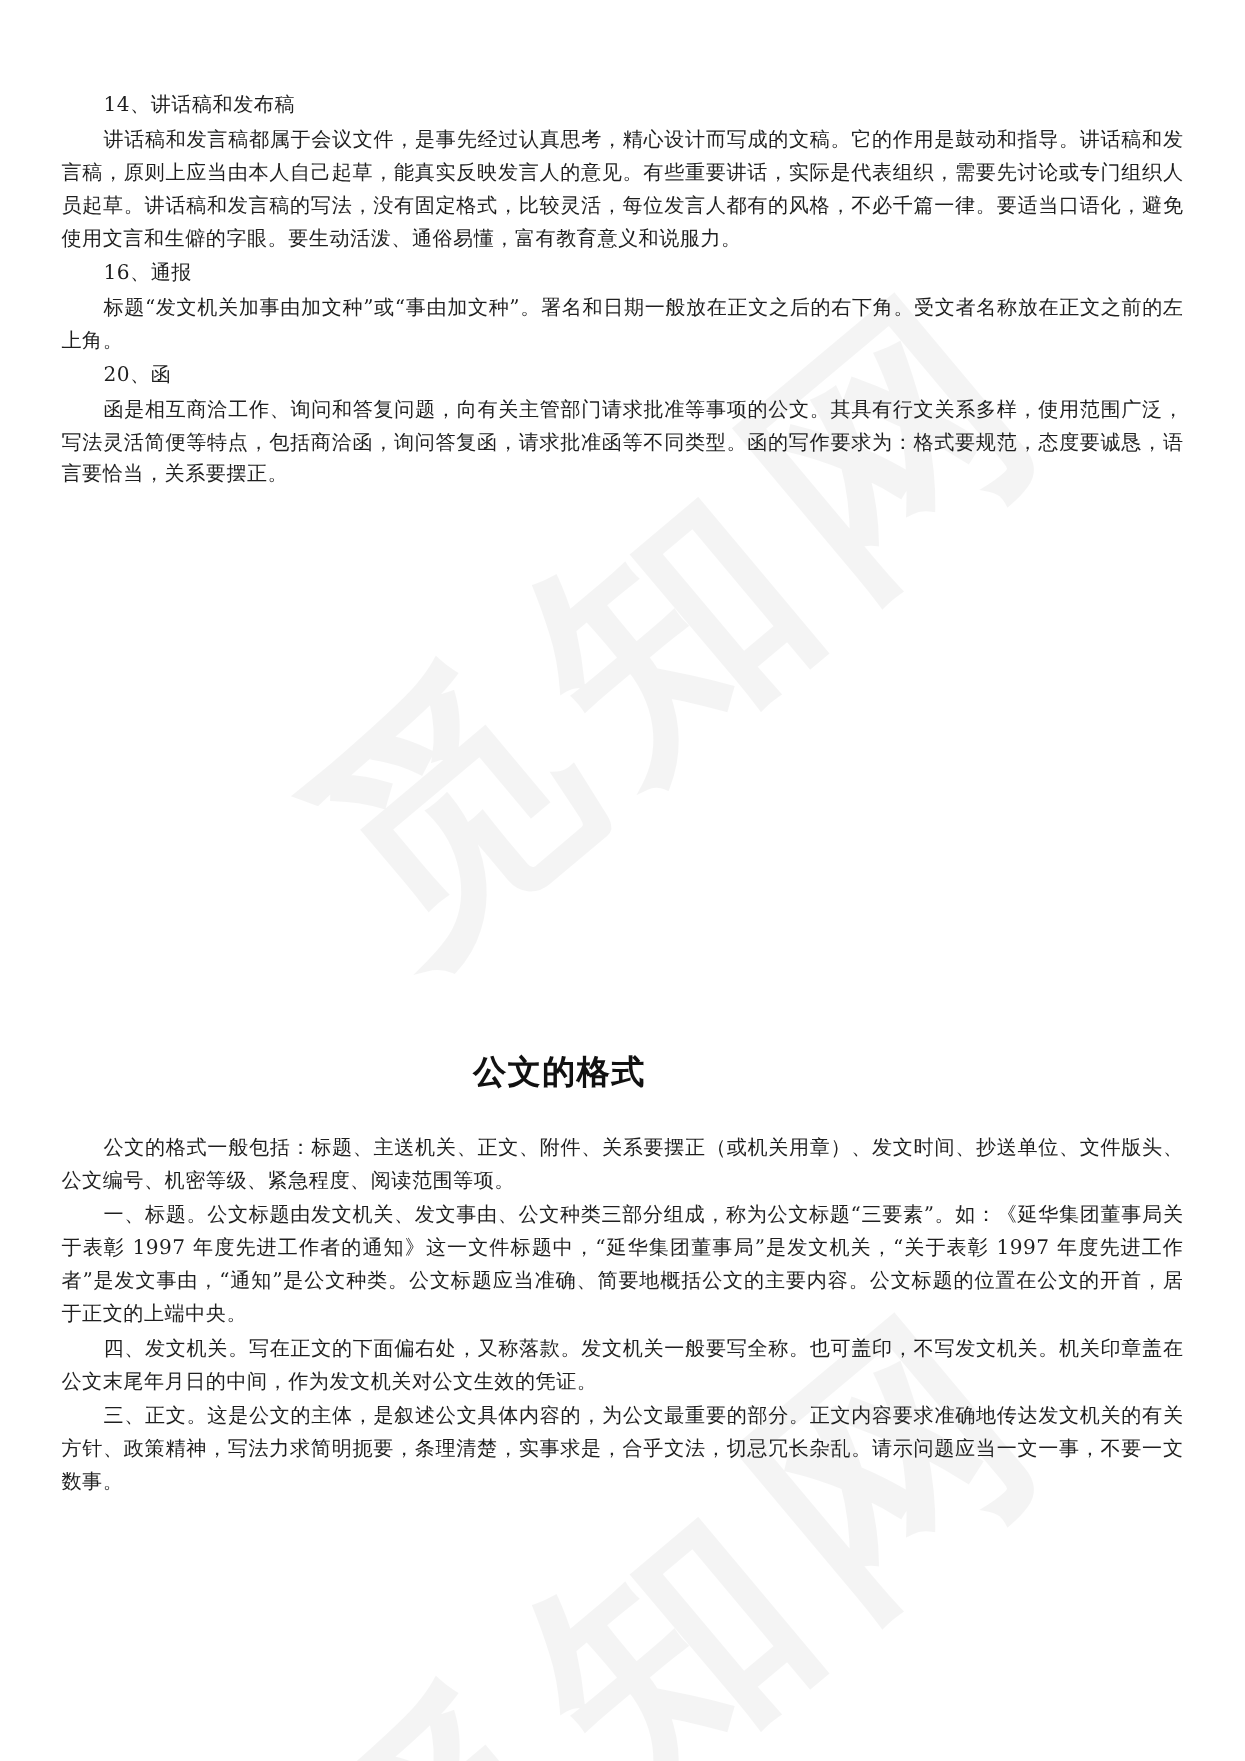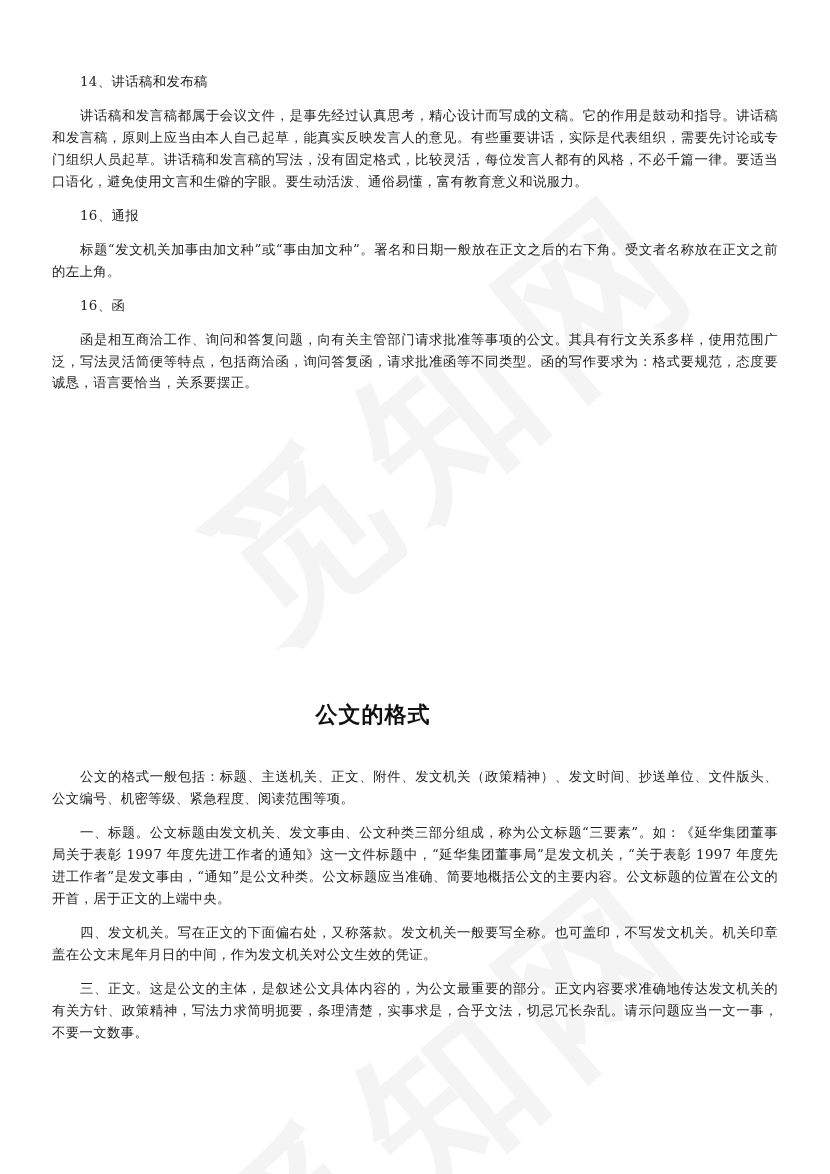--- a/index.html
+++ b/index.html
@@ -4,21 +4,21 @@
 <style>
   html, body { margin: 0; padding: 0; background: #ffffff; }
   body { width: 830px; height: 1174px; position: relative; overflow: hidden; }
   .page { position: absolute; left: 0; top: 0; width: 830px; height: 1174px; background: #fff; }
   .block {
     position: absolute; left: 40px; width: 750px;
     font-family: "DejaVu Serif", "Liberation Serif", serif;
     font-size: 13.4px; line-height: 21.96px; color: #1f1f1f;
     text-align: justify; letter-spacing: 0.35px;
   }
-  .block p { margin: 12px; text-indent: 28px; }
+  .block p { margin: 1px; text-indent: 28px; }
   .block p.head { text-indent: 28px; }
   #block1 { top: 59px; }
   #block2 { top: 754px; }
   .title {
     position: absolute; left: 0; width: 746px; top: 700px; text-align: center;
     font-family: "DejaVu Sans", "Liberation Sans", sans-serif;
     font-size: 22px; font-weight: bold; color: #111; letter-spacing: 1px;
   }
   .wm {
     position: absolute; font-family: "DejaVu Sans", sans-serif; font-weight: bold;
@@ -32,26 +32,26 @@
 <div class="page">
 
   <div class="wm" style="left:170px; top:300px;">觅知网</div>
   <div class="wm" style="left:170px; top:980px;">觅知网</div>
 
   <div class="block" id="block1">
     <p class="head">14、讲话稿和发布稿</p>
     <p>讲话稿和发言稿都属于会议文件，是事先经过认真思考，精心设计而写成的文稿。它的作用是鼓动和指导。讲话稿和发言稿，原则上应当由本人自己起草，能真实反映发言人的意见。有些重要讲话，实际是代表组织，需要先讨论或专门组织人员起草。讲话稿和发言稿的写法，没有固定格式，比较灵活，每位发言人都有的风格，不必千篇一律。要适当口语化，避免使用文言和生僻的字眼。要生动活泼、通俗易懂，富有教育意义和说服力。</p>
     <p class="head">16、通报</p>
     <p>标题“发文机关加事由加文种”或“事由加文种”。署名和日期一般放在正文之后的右下角。受文者名称放在正文之前的左上角。</p>
-    <p class="head">16、函</p>
+    <p class="head">20、函</p>
     <p>函是相互商洽工作、询问和答复问题，向有关主管部门请求批准等事项的公文。其具有行文关系多样，使用范围广泛，写法灵活简便等特点，包括商洽函，询问答复函，请求批准函等不同类型。函的写作要求为：格式要规范，态度要诚恳，语言要恰当，关系要摆正。</p>
   </div>
 
   <div class="title">公文的格式</div>
 
   <div class="block" id="block2">
-    <p>公文的格式一般包括：标题、主送机关、正文、附件、发文机关（政策精神）、发文时间、抄送单位、文件版头、公文编号、机密等级、紧急程度、阅读范围等项。</p>
+    <p>公文的格式一般包括：标题、主送机关、正文、附件、关系要摆正（或机关用章）、发文时间、抄送单位、文件版头、公文编号、机密等级、紧急程度、阅读范围等项。</p>
     <p>一、标题。公文标题由发文机关、发文事由、公文种类三部分组成，称为公文标题“三要素”。如：《延华集团董事局关于表彰 1997 年度先进工作者的通知》这一文件标题中，“延华集团董事局”是发文机关，“关于表彰 1997 年度先进工作者”是发文事由，“通知”是公文种类。公文标题应当准确、简要地概括公文的主要内容。公文标题的位置在公文的开首，居于正文的上端中央。</p>
     <p>四、发文机关。写在正文的下面偏右处，又称落款。发文机关一般要写全称。也可盖印，不写发文机关。机关印章盖在公文末尾年月日的中间，作为发文机关对公文生效的凭证。</p>
     <p>三、正文。这是公文的主体，是叙述公文具体内容的，为公文最重要的部分。正文内容要求准确地传达发文机关的有关方针、政策精神，写法力求简明扼要，条理清楚，实事求是，合乎文法，切忌冗长杂乱。请示问题应当一文一事，不要一文数事。</p>
   </div>
 
 </div>
 
 </body></html>

